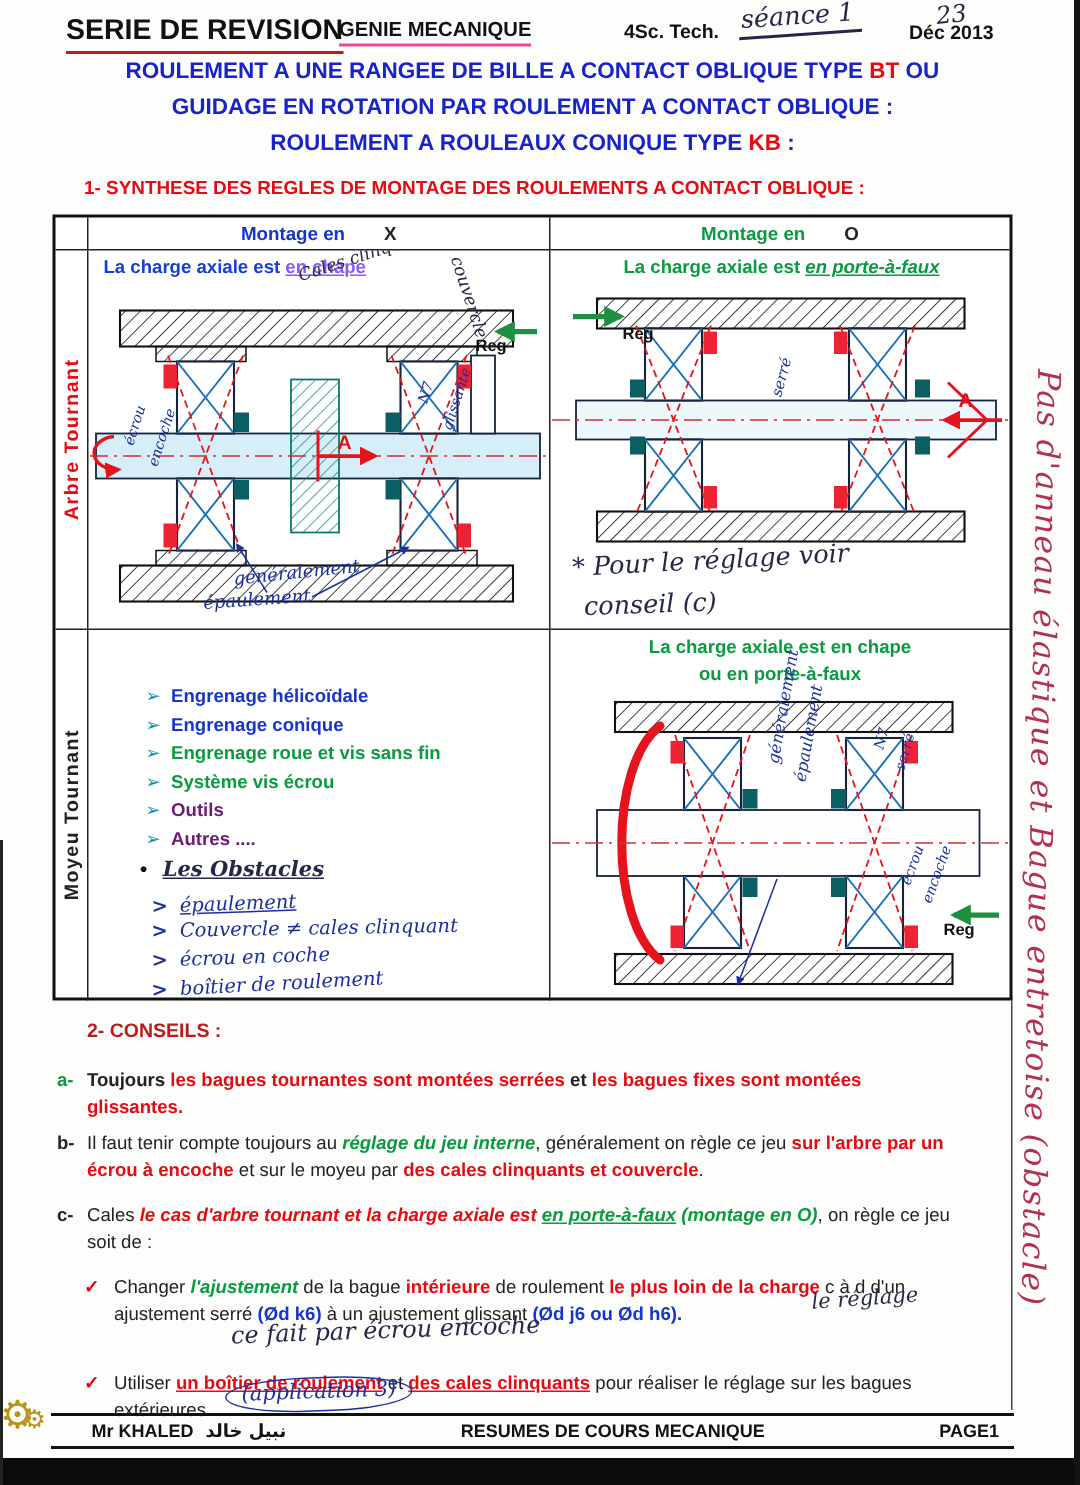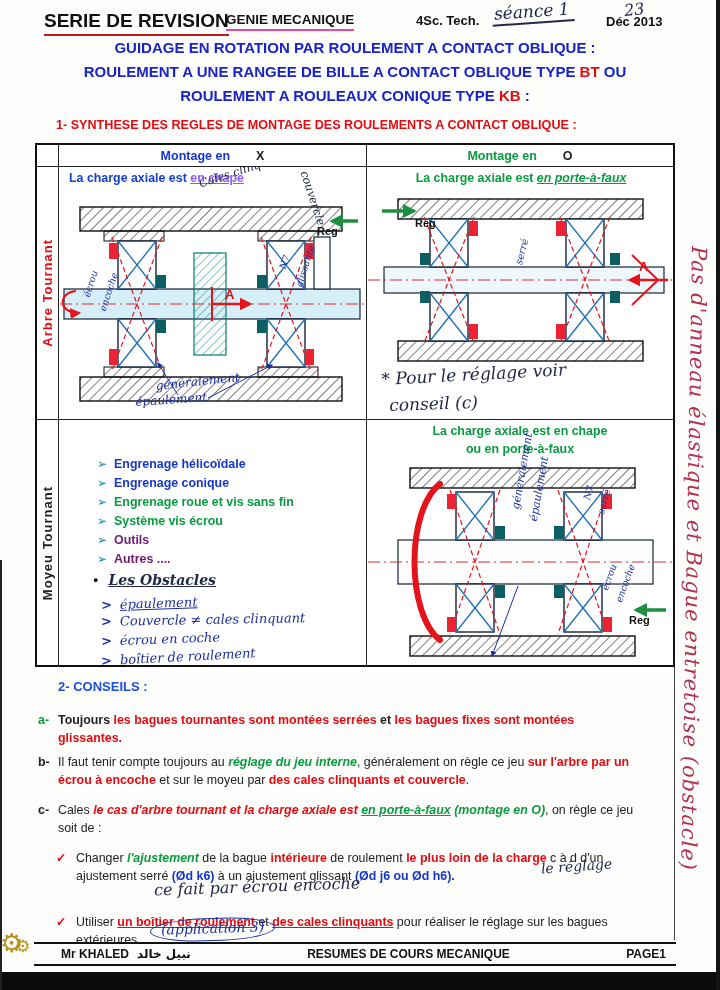--- a/index.html
+++ b/index.html
@@ -61,21 +61,21 @@
   [data-color="blue"]{color:#1535cc}[data-color="green"]{color:#0a9b40}[data-color="black"]{color:#701a75}
   .obst{position:absolute;left:34px;top:152px;font-size:13px;}
   .obst .dot{color:#111;font-size:9px;margin-right:10px;vertical-align:2px;}
   .obst .t{font-weight:700;text-decoration:underline;font-size:14px;}
   .hwlist{position:absolute;left:42px;top:174px;}
   .hwlist .hwli{height:18px;font-size:13px;white-space:nowrap;}
   .hwlist .ch{margin-right:8px;font-weight:700;}
 
   
   .conseils{position:absolute;left:36px;top:678px;width:608px;font-size:12.4px;line-height:17.5px;}
-  .c-title{position:absolute;left:22px;top:0;font-size:13px;font-weight:700;color:#1d4ed8;}
+  .c-title{position:absolute;left:22px;top:0;font-size:13px;font-weight:700;color:#b91c1c;}
   .cp{position:absolute;width:600px;padding-left:22px;box-sizing:border-box;}
   .plabel{position:absolute;left:2px;top:0;font-weight:700;}
   .chk{padding-left:40px;}
   .chk .ck{position:absolute;left:20px;top:0;color:#e50b12;font-weight:700;}
   .hw-free{position:absolute;white-space:nowrap;}
   .app-oval{border:1.5px solid #1b2f9e;border-radius:50%/60%;padding:1px 10px 2px;transform:rotate(-2deg);}
 
   
   .margin-note{position:absolute;left:678px;top:246px;height:700px;width:38px;}
   .margin-note span{writing-mode:vertical-rl;font-size:21px;line-height:30px;
@@ -127,22 +127,22 @@
   <div class="vrule"></div>
 
   <div class="hdr-series">SERIE DE REVISION</div>
   <div class="hdr-subject">GENIE MECANIQUE</div>
   <div class="hdr-class">4Sc. Tech.</div>
   <div class="hdr-seance hw ink-d">séance 1</div>
   <div class="hdr-day hw ink-d">23</div>
   <div class="hdr-date">Déc 2013</div>
 
   <div class="main-title">
+    <div><span>ROULEMENT A UNE RANGEE DE BILLE A CONTACT OBLIQUE TYPE </span><span class="r">BT</span><span>  OU</span></div>
     <div><span>GUIDAGE EN ROTATION PAR ROULEMENT A CONTACT OBLIQUE :</span></div>
-    <div><span>ROULEMENT A UNE RANGEE DE BILLE A CONTACT OBLIQUE TYPE </span><span class="r">BT</span><span>  OU</span></div>
     <div><span>ROULEMENT A ROULEAUX CONIQUE TYPE </span><span class="r">KB</span><span> :</span></div>
   </div>
 
   <div class="s1-title">1-  SYNTHESE DES REGLES DE MONTAGE DES ROULEMENTS A CONTACT OBLIQUE :</div>
 
   <div class="tbl">
     <div class="cell"></div>
     <div class="cell hcell">
       <span class="bl">Montage en</span>
       <span class="k">X</span>

